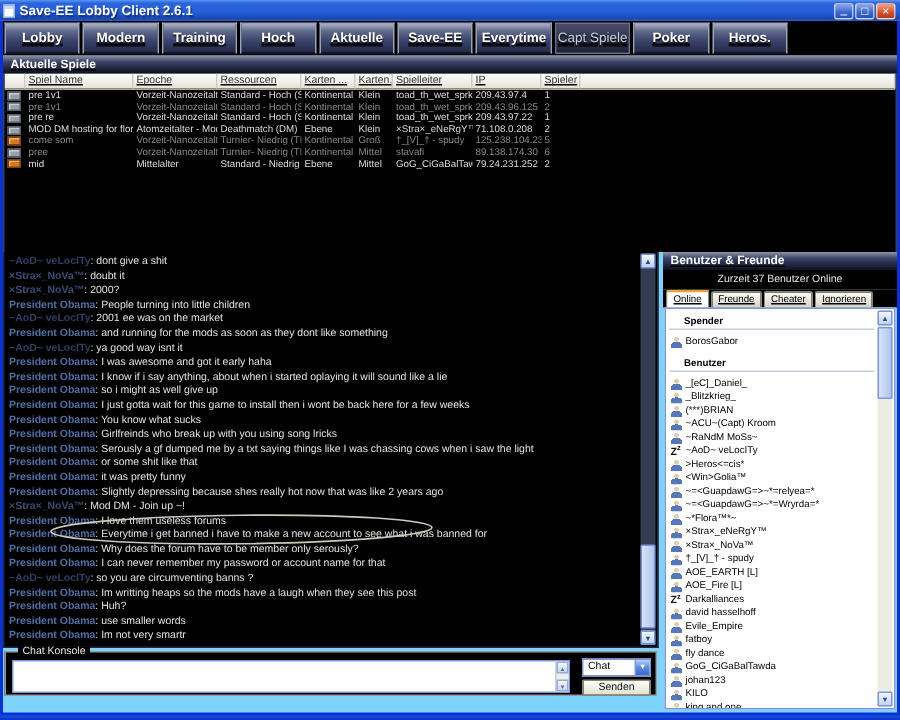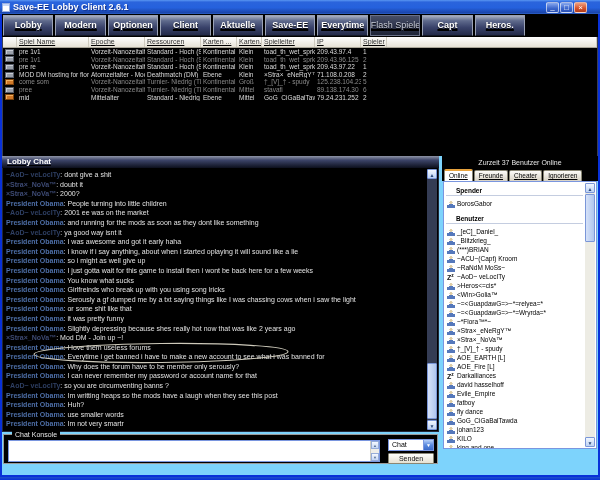--- a/index.html
+++ b/index.html
@@ -1,20 +1,20 @@
 <!DOCTYPE html>
 <html><head>
 <meta charset="utf-8">
 <style>
   * { margin:0; padding:0; box-sizing:border-box; }
   html,body { width:600px; height:480px; overflow:hidden; background:#000; font-family:"Liberation Sans", sans-serif; }
   .xp-frame { width:600px; height:480px; background:#0831d9; position:relative; }
 
   
-  .titlebar { height:14px; display:flex; align-items:center; padding:0 13px 0 2px;
+  .titlebar { height:14px; display:flex; align-items:center; padding:0 3px 0 2px;
     background:linear-gradient(180deg,#5a96f2 0%,#2a64dc 15%,#2561dd 55%,#1b46ad 90%,#2e62c8 100%); }
   .title-icon { width:8px; height:9px; background:#fff; border:1px solid #9ab0e0; margin-right:3px;
     box-shadow:inset 0 2px 0 #c8d8f8; }
   .title-text { flex:1; color:#fff; font-size:9px; font-weight:bold; white-space:nowrap;
     text-shadow:1px 1px 1px #12308a; }
   .tb-btn { width:13px; height:11px; margin-left:1px; border:1px solid #ffffff99; border-radius:2px;
     color:#fff; font-size:8px; line-height:9px; text-align:center; }
   .tb-min,.tb-max { background:linear-gradient(180deg,#88a8ee 0%,#3c66cc 60%,#2a50b4 100%); }
   .tb-close { background:linear-gradient(180deg,#f0a080 0%,#d4512a 60%,#b03a18 100%); }
   .tb-min span { display:block; margin-top:2px; }
@@ -121,31 +121,32 @@
       </div>
     <div class="tb-btn tb-max">□</div>
     <div class="tb-btn tb-close">×</div>
   </div>
 
   <div class="content">
     <div class="menubar">
       <div class="menu-tabs">
           <div class="tab">Lobby</div>
           <div class="tab">Modern</div>
-          <div class="tab">Optionen</div>
-          <div class="tab">Client</div>
+          <div class="tab">Training</div>
+          <div class="tab">Hoch</div>
           <div class="tab">Aktuelle</div>
           <div class="tab">Save-EE</div>
           <div class="tab">Everytime</div>
-          <div class="tab pressed">Flash Spiele</div>
-          <div class="tab">Capt</div>
+          <div class="tab pressed">Capt Spiele</div>
+          <div class="tab">Poker</div>
           <div class="tab">Heros.</div>
         </div>
     </div>
 
+    <div class="sec-hdr">Aktuelle Spiele</div>
     <div class="games">
       <div class="games-head">
           <div class="hc"></div>
           <div class="hc">Spiel Name</div>
           <div class="hc">Epoche</div>
           <div class="hc">Ressourcen</div>
           <div class="hc">Karten ...</div>
           <div class="hc">Karten...</div>
           <div class="hc">Spielleiter</div>
           <div class="hc">IP</div>
@@ -249,21 +250,20 @@
             <div class="c">GoG_CiGaBalTawda</div>
             <div class="c">79.24.231.252</div>
             <div class="c">2</div>
             <div class="c"></div>
           </div>
         </div>
     </div>
 
     <div class="main">
       <div class="left">
-        <div class="sec-hdr">Lobby Chat</div>
         <div class="chat">
           <div class="chat-lines">
               <div class="chat-line"><span class="chat-user" style="color: rgb(46, 63, 99);">~AoD~ veLocITy</span><span class="chat-text">: dont give a shit</span></div>
               <div class="chat-line"><span class="chat-user" style="color: rgb(61, 74, 116);">×Stra×_NoVa™</span><span class="chat-text">: doubt it</span></div>
               <div class="chat-line"><span class="chat-user" style="color: rgb(61, 74, 116);">×Stra×_NoVa™</span><span class="chat-text">: 2000?</span></div>
               <div class="chat-line"><span class="chat-user" style="color: rgb(78, 111, 168);">President Obama</span><span class="chat-text">: People turning into little children</span></div>
               <div class="chat-line"><span class="chat-user" style="color: rgb(46, 63, 99);">~AoD~ veLocITy</span><span class="chat-text">: 2001 ee was on the market</span></div>
               <div class="chat-line"><span class="chat-user" style="color: rgb(78, 111, 168);">President Obama</span><span class="chat-text">: and running for the mods as soon as they dont like something</span></div>
               <div class="chat-line"><span class="chat-user" style="color: rgb(46, 63, 99);">~AoD~ veLocITy</span><span class="chat-text">: ya good way isnt it</span></div>
               <div class="chat-line"><span class="chat-user" style="color: rgb(78, 111, 168);">President Obama</span><span class="chat-text">: I was awesome and got it early haha</span></div>
@@ -307,20 +307,21 @@
           </div>
           <div class="console-dd">
             <span>Chat</span>
             <div class="dd-btn">▼</div>
           </div>
           <div class="console-send">Senden</div>
         </div>
       </div>
 
       <div class="right">
+        <div class="sec-hdr">Benutzer &amp; Freunde</div>
         <div class="rp-status">Zurzeit 37 Benutzer Online</div>
         <div class="rp-tabs">
             <div class="rp-tab active">Online</div>
             <div class="rp-tab">Freunde</div>
             <div class="rp-tab">Cheater</div>
             <div class="rp-tab">Ignorieren</div>
           </div>
         <div class="rp-list">
           <div class="user-items">
               <div class="group-hdr">

